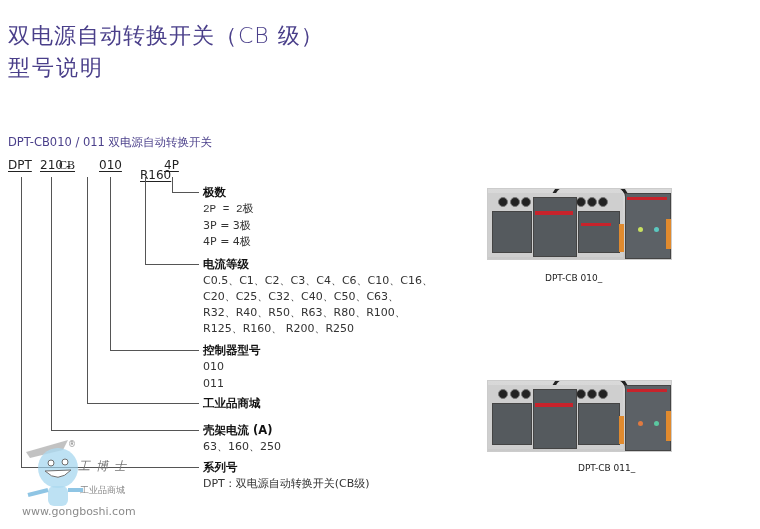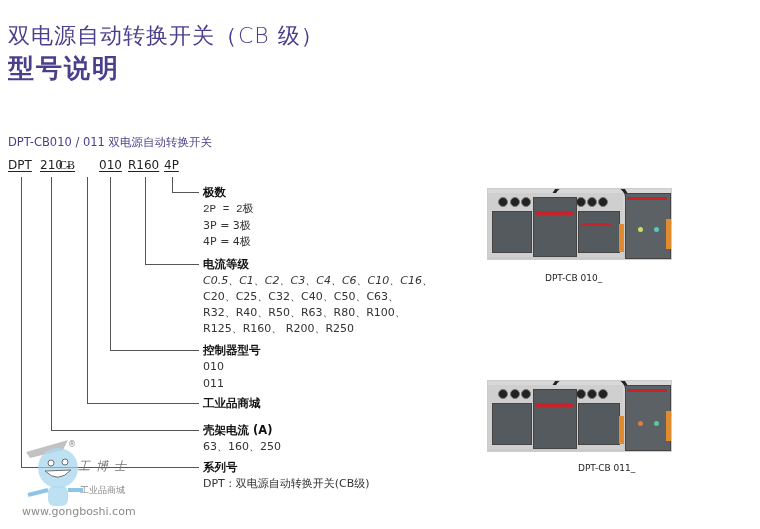--- a/index.html
+++ b/index.html
@@ -1,19 +1,19 @@
 <!DOCTYPE html>
 <html><head>
 <meta charset="utf-8">
 <style>
   html, body { margin:0; padding:0; }
   body { width:760px; height:529px; background:#ffffff; position:relative; overflow:hidden;
          font-family:"DejaVu Sans","Liberation Sans",sans-serif; color:#222; }
   .title { position:absolute; left:8px; top:22px; font-size:22px; color:#4a3f8a; line-height:28px; letter-spacing:1px; font-weight:300; }
-  .subtitle { position:absolute; left:8px; top:54px; font-size:26px; color:#4a3f8a; line-height:28px; letter-spacing:2px; font-weight:700; }
+  .subtitle { position:absolute; left:8px; top:54px; font-size:22px; color:#4a3f8a; line-height:28px; letter-spacing:2px; font-weight:400; }
   .section-head { position:absolute; left:8px; top:135px; font-size:11.5px; color:#4a3f8a; }
   .code { position:absolute; top:158px; font-size:12px; color:#222; text-decoration:underline; text-underline-offset:2px; }
   .code-sep { position:absolute; top:158px; font-size:14px; color:#222; }
   .vline { position:absolute; width:1px; background:#555; }
   .hline { position:absolute; height:1px; background:#555; }
   .lbl { position:absolute; left:203px; font-size:11.5px; font-weight:bold; color:#111; }
   .val { position:absolute; left:203px; font-size:11px; color:#333; line-height:16.5px; }
   .photo { position:absolute; border:1px solid #ccc; background:linear-gradient(180deg,#d9d9d9,#c9c9c9); overflow:hidden; }
   .caption { position:absolute; font-size:9px; color:#222; }
   .plate { position:absolute; background:#cfcfcf; }
@@ -35,21 +35,21 @@
 
 <div class="title">双电源自动转换开关（CB 级）</div>
 <div class="subtitle">型号说明</div>
 <div class="section-head">DPT-CB010 / 011 双电源自动转换开关</div>
 
 <span class="code" style="left:8px;">DPT</span>
 <span class="code" style="left:40px;">210</span>
 <span class="code-sep" style="left:66px;">-</span>
 <span class="code" style="left:59px;font-family:Liberation Serif, serif;">CB</span>
 <span class="code" style="left:99px;">010</span>
-<span class="code" style="left:128px;">R160</span>
+<span class="code" style="left:140px;margin-top:10px;">R160</span>
 <span class="code" style="left:164px;">4P</span>
 
 <div class="vline" style="left:172px; top:177px; height:15px;"></div>
 <div class="hline" style="left:172px; top:192px; width:27px;"></div>
 
 <div class="vline" style="left:145px; top:177px; height:87px;"></div>
 <div class="hline" style="left:145px; top:264px; width:54px;"></div>
 
 <div class="vline" style="left:110px; top:177px; height:173px;"></div>
 <div class="hline" style="left:110px; top:350px; width:89px;"></div>
@@ -62,21 +62,21 @@
 
 <div class="vline" style="left:21px; top:177px; height:290px;"></div>
 <div class="hline" style="left:21px; top:467px; width:178px;"></div>
 
 <div class="lbl" style="top:185px;">极数</div>
 <div class="val" style="top:201px;font-family:Liberation Mono, monospace;">2P = 2极</div>
 <div class="val" style="top:218px;">3P = 3极</div>
 <div class="val" style="top:234px;">4P = 4极</div>
 
 <div class="lbl" style="top:257px;">电流等级</div>
-<div class="val" style="top:273px;font-style:italic;">C0.5、C1、C2、C3、C4、C6、C10、C16、</div>
+<div class="val" style="top:273px;">C0.5、C1、C2、C3、C4、C6、C10、C16、</div>
 <div class="val" style="top:289px;">C20、C25、C32、C40、C50、C63、</div>
 <div class="val" style="top:305px;">R32、R40、R50、R63、R80、R100、</div>
 <div class="val" style="top:321px;">R125、R160、 R200、R250</div>
 
 <div class="lbl" style="top:343px;">控制器型号</div>
 <div class="val" style="top:359px;">010</div>
 <div class="val" style="top:376px;text-align:center;">011</div>
 
 <div class="lbl" style="top:396px;">工业品商城</div>
 

